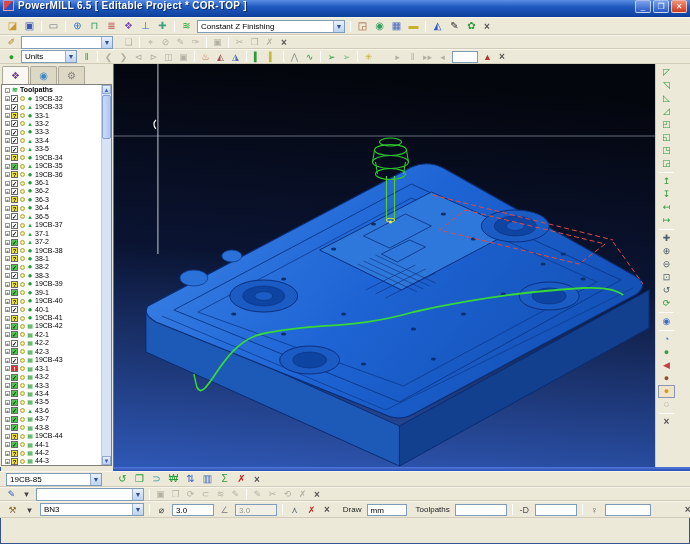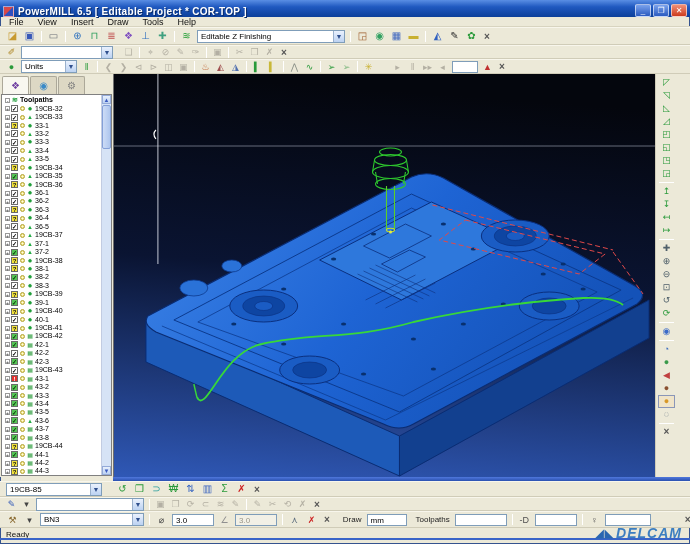--- a/index.html
+++ b/index.html
@@ -1,19 +1,19 @@
 <!DOCTYPE html>
 <html><head>
 <meta charset="utf-8">
 <style>
   html,body{margin:0;padding:0;background:#9aa8c0;font-family:"Liberation Sans",sans-serif;}
   *{box-sizing:border-box;}
   .win{position:relative;width:690px;height:544px;background:#ece9d8;overflow:hidden;box-shadow:0 0 0 1px #35538f inset;}
   
-  .titlebar{height:17px;display:flex;align-items:flex-end;padding:0 3px;
+  .titlebar{height:17px;display:flex;align-items:flex-start;padding:0 3px;
     background:linear-gradient(180deg,#5a8ee4 0%,#2059c0 40%,#0c3f9a 100%);}
   .appico{width:11px;height:11px;background:linear-gradient(135deg,#d84848 48%,#3050c0 52%);border:1px solid rgba(255,255,255,.5);flex:none;}
   .title{color:#fff;font-size:10px;font-weight:bold;margin-left:4px;white-space:nowrap;letter-spacing:.3px;text-shadow:1px 1px #072a6a;}
   .winbtns{margin-left:auto;display:flex;gap:2px;}
   .wb{width:16px;height:13px;font-size:8px;line-height:12px;text-align:center;color:#fff;
     background:linear-gradient(#7aa2ec,#2a5ac0);border:1px solid rgba(255,255,255,.6);border-radius:2px;cursor:default;}
   .wb.close{background:linear-gradient(#f09078,#cc3b1e);}
   
   .menubar{height:10px;display:flex;align-items:center;font-size:9px;line-height:9px;padding-left:2px;box-shadow:inset 0 -1px #d8d4c0;}
   .mitem{padding:0 7px;color:#111;cursor:default;}
@@ -80,45 +80,37 @@
   <div class="titlebar">
     <span class="appico"></span>
     <span class="title">PowerMILL 6.5    [ Editable Project * COR-TOP ]</span>
     <span class="winbtns" id="winbtns">
         <span class="wb">_</span>
         <span class="wb">❐</span>
         <span class="wb close">✕</span>
       </span>
   </div>
 
-  <div class="menubar" id="menubar">
-      <span class="mitem">File</span>
-      <span class="mitem">View</span>
-      <span class="mitem">Insert</span>
-      <span class="mitem">Draw</span>
-      <span class="mitem">Tools</span>
-      <span class="mitem">Help</span>
-    </div>
 
   <div class="tb" id="tb1">
       <span class="tbi" style="color: rgb(200, 154, 48);">◪</span>
       <span class="tbi" style="color: rgb(56, 88, 184);">▣</span>
       <span class="tsep"></span>
       <span class="tbi" style="color: rgb(106, 112, 120);">▭</span>
       <span class="tsep"></span>
       <span class="tbi" style="color: rgb(56, 120, 192);">⊕</span>
       <span class="tbi" style="color: rgb(48, 160, 96);">⊓</span>
       <span class="tbi" style="color: rgb(192, 80, 80);">≣</span>
       <span class="tbi" style="color: rgb(128, 80, 192);">❖</span>
       <span class="tbi" style="color: rgb(48, 112, 192);">⊥</span>
       <span class="tbi" style="color: rgb(64, 160, 128);">✚</span>
       <span class="tsep"></span>
       <span class="tbi" style="color: rgb(40, 160, 56);">≋</span>
       <span class="combo" style="width: 148px;">
-        <span class="cval">Editable Z Finishing</span>
+        <span class="cval">Constant Z Finishing</span>
         <span class="carr">▼</span>
       </span>
       <span class="tsep"></span>
       <span class="tbi" style="color: rgb(160, 96, 48);">◲</span>
       <span class="tbi" style="color: rgb(48, 160, 96);">◉</span>
       <span class="tbi" style="color: rgb(64, 104, 192);">▦</span>
       <span class="tbi" style="color: rgb(200, 176, 48);">▬</span>
       <span class="tsep"></span>
       <span class="tbi" style="color: rgb(48, 96, 192);">◭</span>
       <span class="tbi" style="color: rgb(48, 48, 48);">✎</span>
@@ -714,22 +706,14 @@
       <span class="tsep"></span>
       <span class="tbi" style="color: rgb(80, 80, 80);">-D</span>
       <span class="field" style="width: 42px;">&nbsp;</span>
       <span class="tsep"></span>
       <span class="tbi" style="color: rgb(96, 96, 96);">♀</span>
       <span class="field" style="width: 46px;">&nbsp;</span>
       <span class="gap" style="width: 28px;"></span>
       <span class="tclose">×</span>
     </div>
 
-  <div class="statusbar">
-    <span>Ready</span>
-    <div class="statusline"></div>
-    <span class="brand">
-      <span class="brandico">◢◣</span>
-      <span>DELCAM</span>
-    </span>
-  </div>
 
 </div>
 
 </body></html>

